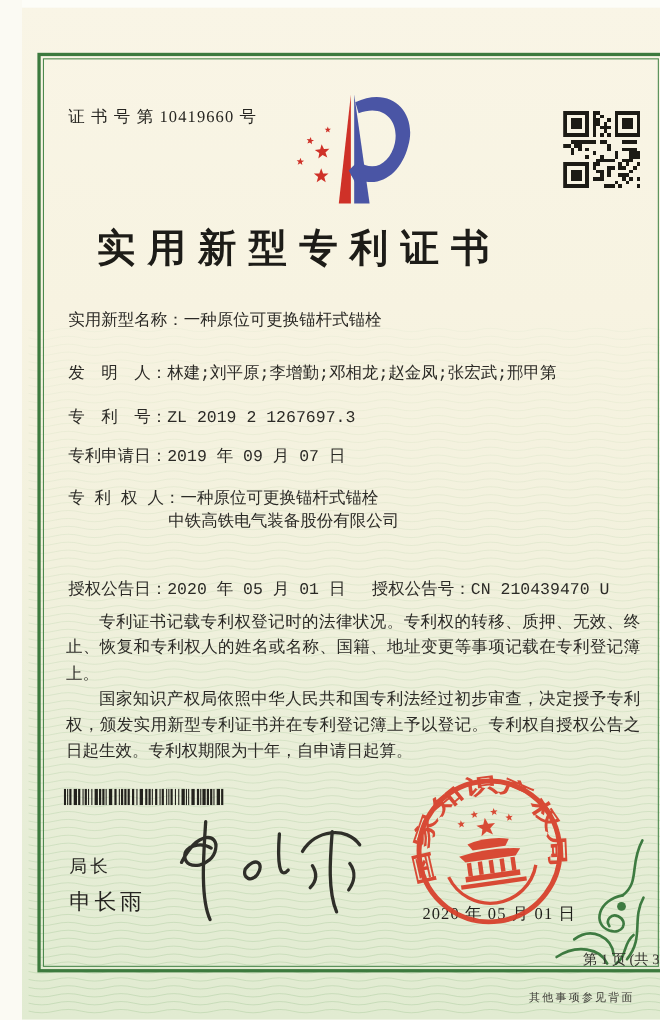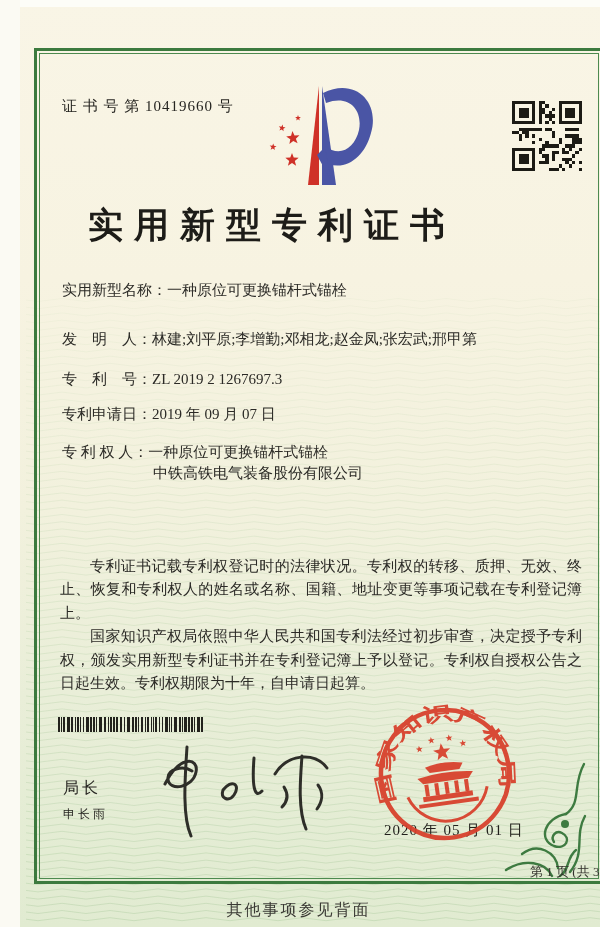--- a/index.html
+++ b/index.html
@@ -13,35 +13,35 @@
   #edge-top{left:0;top:0;width:600px;height:7px;background:#fdfdf8;z-index:5;}
   #edge-right{right:0;top:0;width:4px;height:927px;background:#faf9ef;z-index:5;}
   #waves{left:0;top:0;z-index:1;}
   #border-outer{left:14px;top:48px;width:564px;height:830px;border:3px solid #3c7a3e;z-index:2;}
   #border-inner{position:absolute;left:2px;top:2px;right:2px;bottom:2px;border:1px solid #4d8a4f;}
   .content{z-index:3;}
   #cert-no{left:42px;top:97px;font-size:15px;letter-spacing:1px;}
   #logo{left:232px;top:84px;z-index:3;}
   #qr{left:492px;top:101px;z-index:3;}
   #title{left:0;top:202px;width:504px;text-align:center;font-size:35px;font-weight:700;letter-spacing:11px;color:#1d1c18;}
-  .frow{left:42px;font-size:15px;white-space:nowrap;color:#2b2a26;}
+  .frow{left:42px;font-size:15px;white-space:nowrap;color:#2b2a26;font-family:Liberation Mono, monospace;}
   .frow .lab{display:inline-block;}
   #row-patentee-l2{left:133px;font-size:15px;}
   #row-grant .part2{position:absolute;left:276px;top:0;white-space:nowrap;}
   #paras{left:40px;top:555px;width:522px;font-size:15px;line-height:23.4px;text-align:justify;color:#2b2a26;}
   #paras p{margin:0;text-indent:2em;}
   #barcode{left:38px;top:717px;z-index:3;}
   #officer-title{left:43px;top:778px;font-size:16px;letter-spacing:3px;}
-  #officer-name{left:43px;top:806px;font-size:12px;letter-spacing:3px;font-family:Liberation Serif, serif;}
+  #officer-name{left:43px;top:806px;font-size:20px;letter-spacing:3px;font-family:Liberation Serif, serif;}
   #signature{left:115px;top:740px;z-index:3;}
   #seal{left:345px;top:694px;z-index:4;transform:rotate(-8deg);opacity:.94;}
   #seal-date{left:364px;top:821px;font-size:15px;letter-spacing:1px;z-index:3;color:#201f1b;}
   #ornament{left:466px;top:758px;z-index:2;}
   #page-footer{left:0;top:863px;width:600px;text-align:right;font-size:13px;color:#33322d;}
-  #back-note{left:0;top:900px;width:557px;text-align:center;font-size:16px;color:#3a3934;letter-spacing:2px;}
+  #back-note{left:0;top:900px;width:557px;text-align:right;font-size:10px;color:#3a3934;letter-spacing:2px;}
 </style>
 </head>
 <body>
 
 <div id="canvas">
 
   <div id="edge-top" class="abs"></div>
   <div id="edge-right" class="abs"></div>
 
   <svg id="waves" class="abs" width="600" height="927">
@@ -368,20 +368,24 @@
   <div class="abs content frow" style="top:405px">
     <span class="lab">专利申请日：</span><span>2019 年 09 月 07 日</span>
   </div>
   <div class="abs content frow" style="top:443px">
     <span class="lab">专 利 权 人：</span><span>一种原位可更换锚杆式锚栓</span>
   </div>
   <div id="row-patentee-l2" class="abs content frow" style="top:464px">
     <span>中铁高铁电气装备股份有限公司</span>
   </div>
 
+  <div id="row-grant" class="abs content frow" style="top:526px">
+    <span class="lab">授权公告日：</span><span>2020 年 05 月 01 日</span>
+    <span class="part2"><span>授权公告号：</span><span>CN 210439470 U</span></span>
+  </div>
 
   <div id="paras" class="abs content">
     <p>专利证书记载专利权登记时的法律状况。专利权的转移、质押、无效、终止、恢复和专利权人的姓名或名称、国籍、地址变更等事项记载在专利登记簿上。</p>
     <p>国家知识产权局依照中华人民共和国专利法经过初步审查，决定授予专利权，颁发实用新型专利证书并在专利登记簿上予以登记。专利权自授权公告之日起生效。专利权期限为十年，自申请日起算。</p>
   </div>
 
   <svg id="barcode" class="abs" width="148" height="15">
       <rect x="0" y="0" width="2" height="15" fill="#23221d"></rect>
       <rect x="3" y="0" width="1" height="15" fill="#23221d"></rect>
       <rect x="5" y="0" width="2" height="15" fill="#23221d"></rect>

